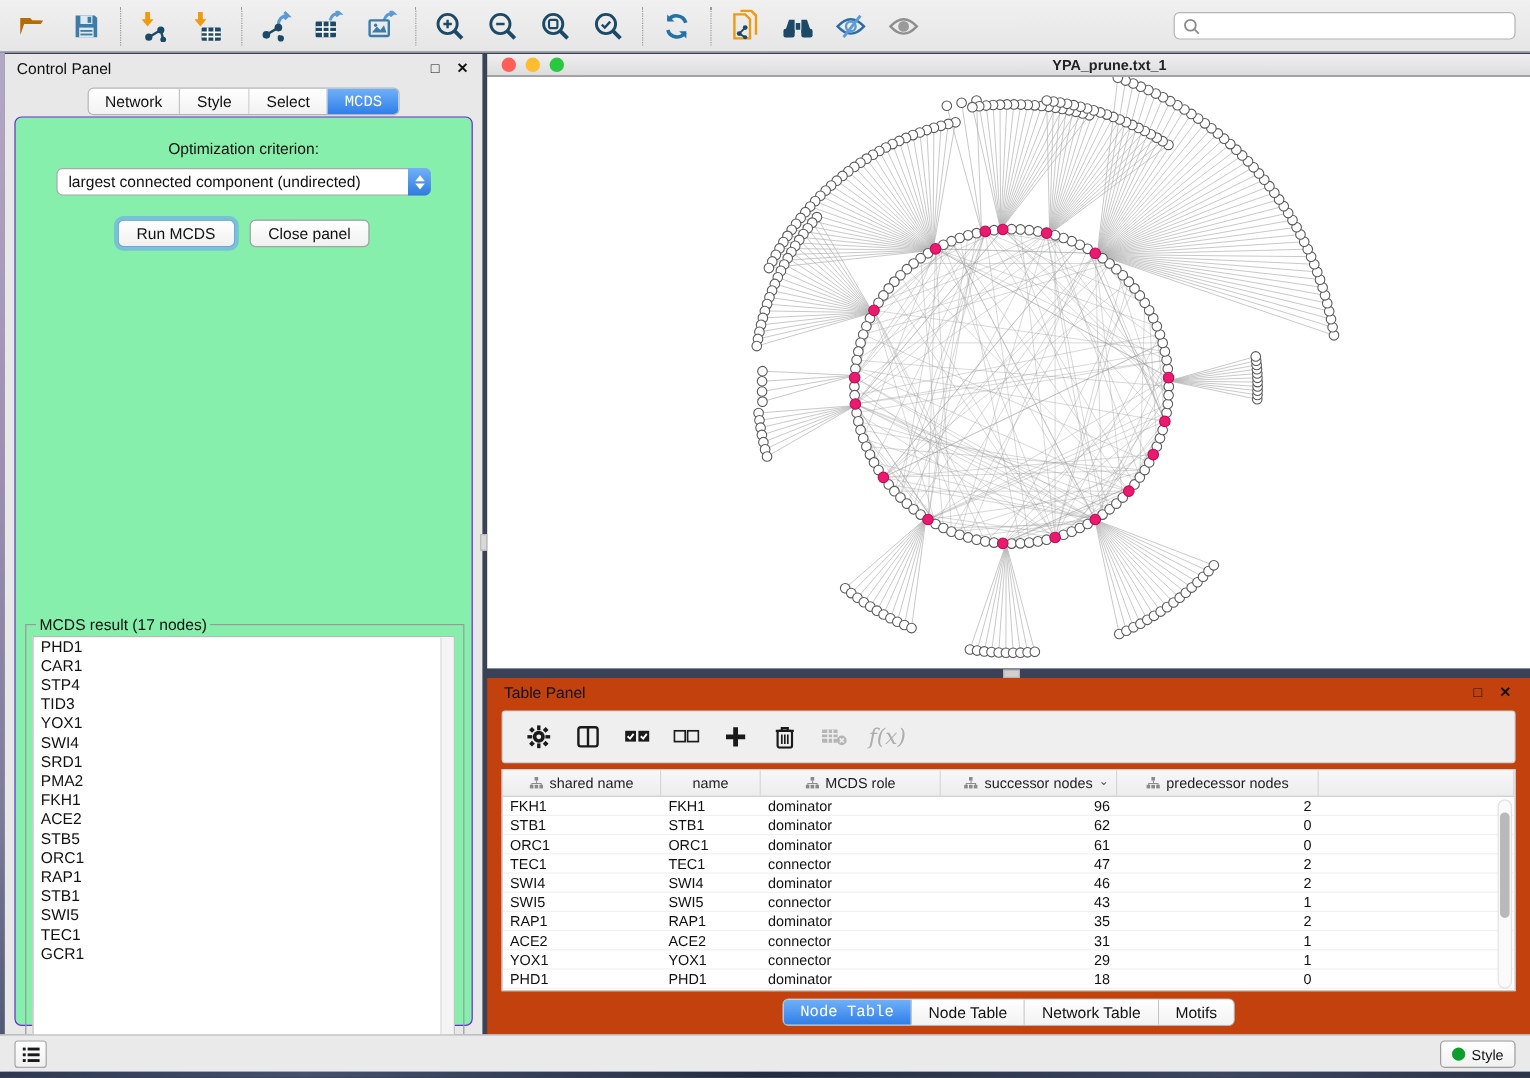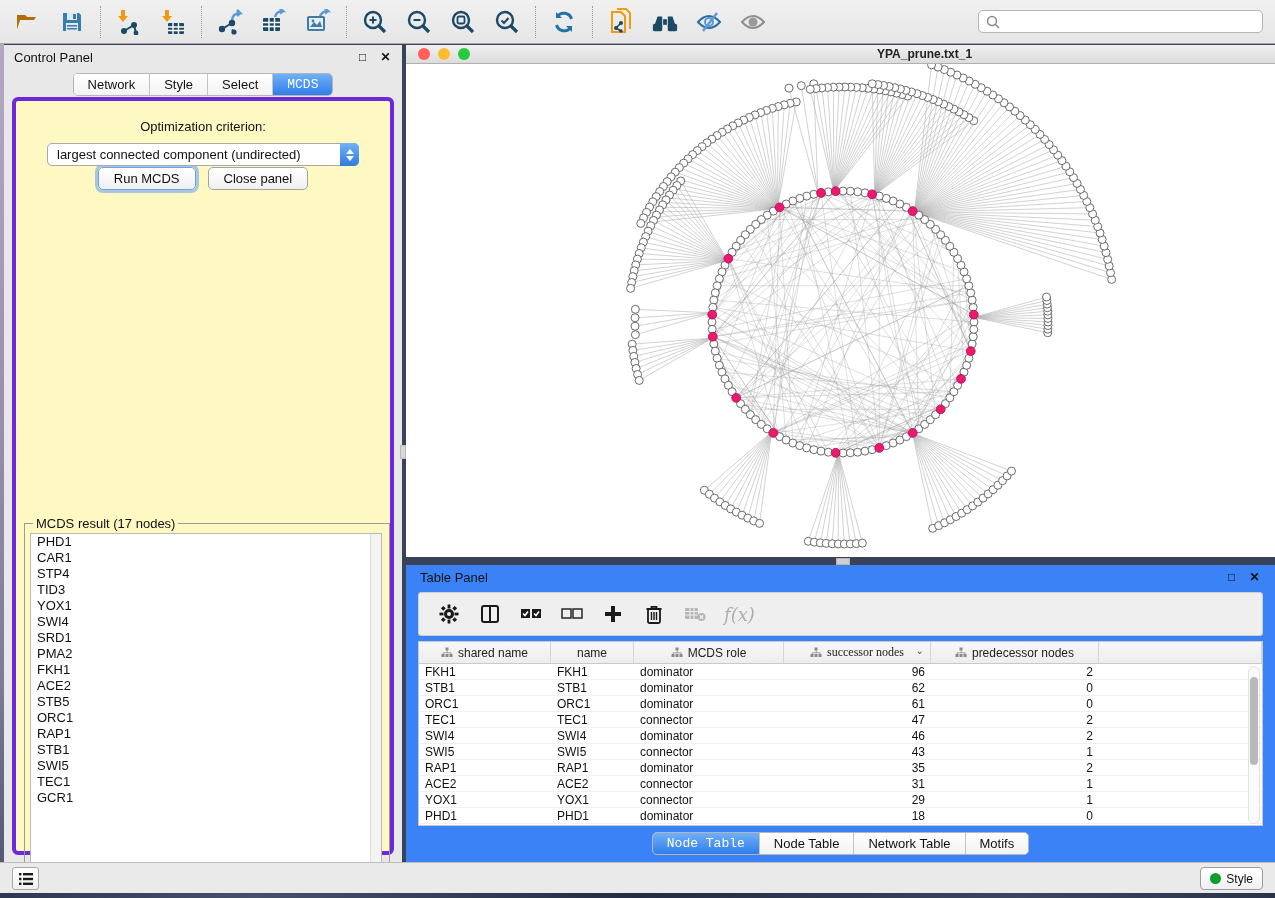--- a/index.html
+++ b/index.html
@@ -32,29 +32,29 @@
   .win-ctrl { font-size:12px; font-weight:bold; color:#111; width:13px; text-align:center; cursor:default; }
 
   .seg-tabs { display:flex; justify-content:center; margin-top:4px; }
   .seg { display:flex; border:1px solid #b5b5b5; border-radius:5px; overflow:hidden; background:#fff; }
   .seg .tab { padding:3px 14px; font-size:13px; color:#111; background:linear-gradient(180deg,#ffffff,#f2f2f2);
     border-right:1px solid #c4c4c4; cursor:default; }
   .seg .tab:last-child { border-right:none; }
   .seg .tab.active { background:linear-gradient(180deg,#6fb0f8,#2f7ee9); color:#fff;font-family:Liberation Mono, monospace; }
 
   .cpanel-body { position:absolute; left:8px; top:52px; width:382px; height:758px;
-    background:#fef9c3; border:4px solid #6d28d9; border-radius:6px; }
+    background:#86efac; border:1px solid #6d28d9; border-radius:6px; }
   .opt-label { text-align:center; font-size:13px; color:#111; margin-top:18px; }
   .dropdown { position:relative; margin:9px auto 0; width:312px; height:23px; background:#fff;
     border:1px solid #a9a9a9; border-radius:5px; display:flex; align-items:center; font-size:13px; padding-left:9px; color:#111; }
   .dd-stepper { position:absolute; right:-1px; top:-1px; width:19px; height:23px; border-radius:0 5px 5px 0;
     background:linear-gradient(180deg,#72b1f8,#2f7add); display:flex; flex-direction:column; align-items:center; justify-content:center; gap:2px; }
   .dd-stepper .up { width:0;height:0;border-left:4px solid transparent;border-right:4px solid transparent;border-bottom:5px solid #fff; }
   .dd-stepper .dn { width:0;height:0;border-left:4px solid transparent;border-right:4px solid transparent;border-top:5px solid #fff; }
-  .btn-row { display:flex; justify-content:center; gap:12px; margin-top:1px; }
+  .btn-row { display:flex; justify-content:center; gap:12px; margin-top:20px; }
   .mac-btn { background:linear-gradient(180deg,#ffffff,#f0f0f0); border:1px solid #a3a3a3; border-radius:5px;
     font-size:13px; padding:3px 15px; color:#111; cursor:default; }
   .mac-btn.focused { box-shadow:0 0 0 3px rgba(110,165,240,.6); border-color:#6fa3e8; }
 
   .groupbox { position:absolute; left:8px; top:415px; width:366px; height:371px; border:1px solid #9a9a9a; margin:0; }
   .groupbox legend { font-size:13px; color:#111; margin-left:8px; padding:0 3px; }
   .result-list { position:absolute; left:5px; top:2px; width:352px; height:356px; background:#fff;
     border:1px solid #b9b9b9; overflow:hidden; }
   .result-scroll { position:absolute; right:0; top:0; width:11px; height:100%; background:#f4f4f4; border-left:1px solid #ddd; }
   .result-item { font-size:13px; color:#111; line-height:16px; padding-left:6px; cursor:default; }
@@ -64,21 +64,21 @@
   .net-titlebar { height:19px; background:linear-gradient(180deg,#f0f0f0,#dcdcdc); border-bottom:1px solid #b0b0b0;
     display:flex; align-items:center; position:relative; }
   .lights { display:flex; gap:8px; margin-left:12px; }
   .light { width:12px; height:12px; border-radius:50%; cursor:default; }
   .net-title { position:absolute; left:0; right:0; text-align:center; font-size:12px; font-weight:bold; color:#222; }
   .net-canvas { width:869px; height:493px; background:#fff; }
   .split-handle-v { position:absolute; left:-6px; top:400px; width:6px; height:14px; background:#d8d8d8; border:1px solid #bbb; }
   .split-handle-h { position:absolute; left:430px; bottom:-8px; width:14px; height:7px; background:#d0d0d0; border:1px solid #b5b5b5; }
 
   
-  .tpanel { position:absolute; left:406px; top:565px; width:869px; height:297px; background:#3b82f6; }
+  .tpanel { position:absolute; left:406px; top:565px; width:869px; height:297px; background:#c2410c; }
   .t-toolbar { position:absolute; left:12px; top:27px; width:845px; height:44px; background:#efefef;
     border:1px solid #cfcfcf; border-radius:3px; display:flex; align-items:center; gap:17px; padding-left:18px; }
   .t-toolbar .tb-btn { width:24px; height:24px; }
   .fx { font-family:"DejaVu Serif", serif; font-style:italic; font-size:18px; color:#adadad; }
 
   .tablebox { position:absolute; left:12px; top:76px; width:845px; height:185px; background:#fff; border:1px solid #c9c9c9; }
   .thead { display:flex; height:22px; background:linear-gradient(180deg,#f7f7f7,#ededed); border-bottom:1px solid #c9c9c9; }
   .th { display:flex; align-items:center; justify-content:center; gap:5px; font-size:12px; color:#222;
     border-right:1px solid #d6d6d6; position:relative; cursor:default; }
   .th .chev { font-size:10px; color:#555; position:absolute; right:6px; top:3px; }
@@ -1105,21 +1105,21 @@
               <g fill="#8a8a8a">
                 <rect x="4.5" y="0.5" width="3" height="3"></rect>
                 <rect x="0.5" y="7" width="3" height="3"></rect>
                 <rect x="4.5" y="7" width="3" height="3"></rect>
                 <rect x="8.5" y="7" width="3" height="3"></rect>
                 <path d="M5.8 3.5v2H1.8v1.7h.8V6.3h7v1h.8V5.5H6.6v-2z"></path>
               </g>
             </svg>
             <span>MCDS role</span>
           </div>
-          <div class="th" style="width: 147px; font-family: Liberation Serif, serif;">
+          <div class="th" style="width: 147px;">
             <svg width="12" height="11" viewBox="0 0 12 11">
               <g fill="#8a8a8a">
                 <rect x="4.5" y="0.5" width="3" height="3"></rect>
                 <rect x="0.5" y="7" width="3" height="3"></rect>
                 <rect x="4.5" y="7" width="3" height="3"></rect>
                 <rect x="8.5" y="7" width="3" height="3"></rect>
                 <path d="M5.8 3.5v2H1.8v1.7h.8V6.3h7v1h.8V5.5H6.6v-2z"></path>
               </g>
             </svg>
             <span>successor nodes</span>

